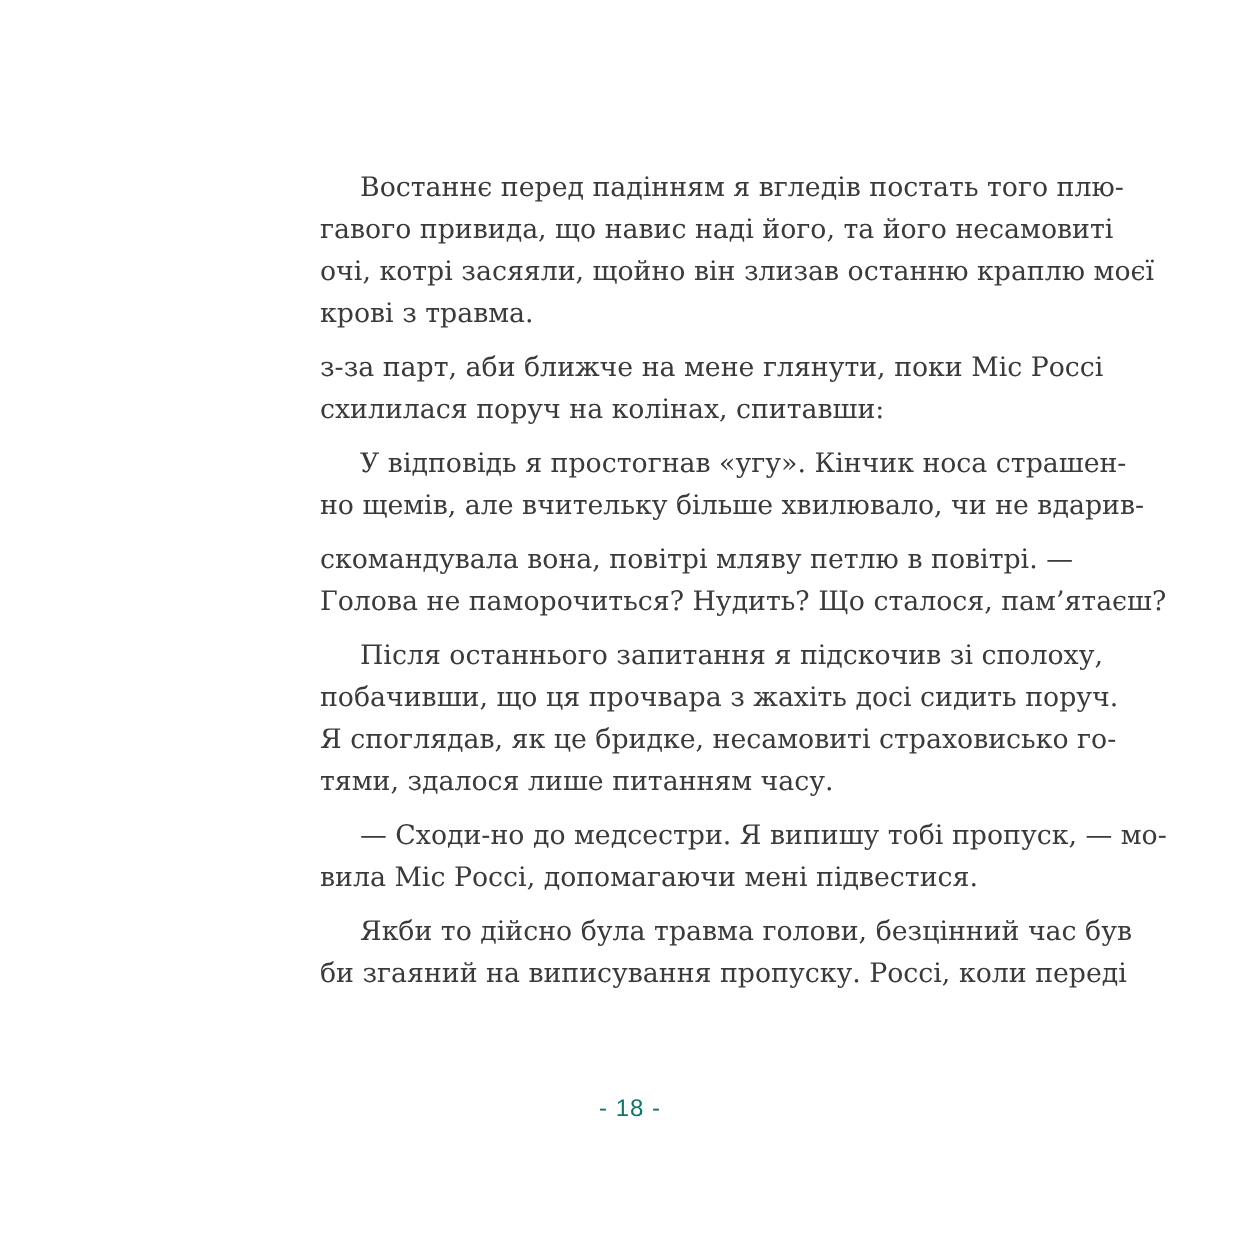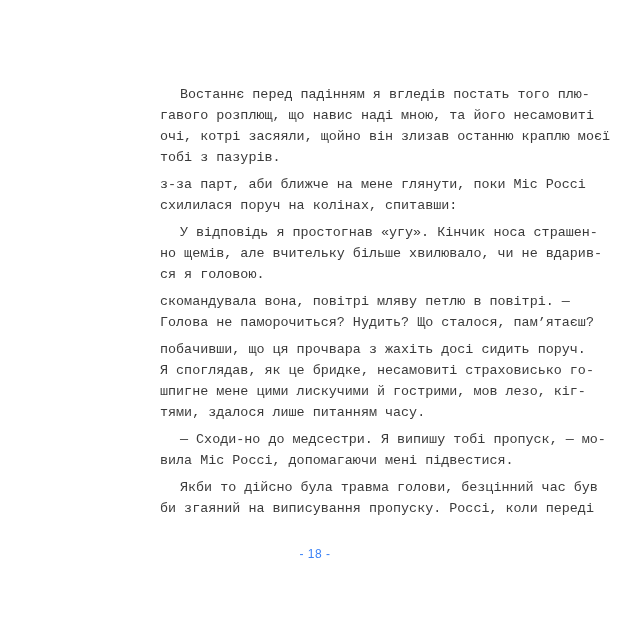--- a/index.html
+++ b/index.html
@@ -2,57 +2,56 @@
 <html><head>
 <meta charset="utf-8">
 <style>
   html, body { margin:0; padding:0; background:#ffffff; }
   body { width:630px; height:630px; position:relative; overflow:hidden; }
   .page {
     position:absolute; left:160px; top:84px; width:356px;
     font-family:"DejaVu Serif","Liberation Serif", serif;
     font-size:13.4px; line-height:21px; color:#3a3a3a;
   }
-  .line { display:block; white-space:nowrap; text-align:justify; text-align-last:justify; height:21px;font-family:Liberation Mono, monospace; }
+  .line { display:block; white-space:nowrap; text-align:justify; text-align-last:justify; height:21px; }
   .line.last { text-align-last:left; }
   .line.indent { padding-left:20px; }
   .para { margin:0 0 6px 0; }
   .page-number {
     position:absolute; left:0; width:630px; top:547px; text-align:center;
-    font-family:"Liberation Sans","DejaVu Sans", sans-serif; font-size:12px; color:#3b82f6;
+    font-family:"Liberation Sans","DejaVu Sans", sans-serif; font-size:12px; color:#0f766e;
     letter-spacing:0.5px;
   }
 </style>
 </head>
 <body>
 
 <div class="page">
   <div class="para">
     <span class="line indent">Востаннє перед падінням я вгледів постать того плю-</span>
-    <span class="line">гавого розплющ, що навис наді мною, та його несамовиті</span>
+    <span class="line">гавого привида, що навис наді його, та його несамовиті</span>
     <span class="line">очі, котрі засяяли, щойно він злизав останню краплю моєї</span>
-    <span class="line last">тобі з пазурів.</span>
+    <span class="line last">крові з травма.</span>
   </div>
   <div class="para">
     <span class="line">з-за парт, аби ближче на мене глянути, поки Міс Россі</span>
     <span class="line last">схилилася поруч на колінах, спитавши:</span>
   </div>
   <div class="para">
     <span class="line indent">У відповідь я простогнав «угу». Кінчик носа страшен-</span>
     <span class="line">но щемів, але вчительку більше хвилювало, чи не вдарив-</span>
-    <span class="line last">ся я головою.</span>
   </div>
   <div class="para">
     <span class="line">скомандувала вона, повітрі мляву петлю в повітрі. —</span>
     <span class="line">Голова не паморочиться? Нудить? Що сталося, пам’ятаєш?</span>
   </div>
   <div class="para">
+    <span class="line indent">Після останнього запитання я підскочив зі сполоху,</span>
     <span class="line">побачивши, що ця прочвара з жахіть досі сидить поруч.</span>
     <span class="line">Я споглядав, як це бридке, несамовиті страховисько го-</span>
-    <span class="line">шпигне мене цими лискучими й гострими, мов лезо, кіг-</span>
     <span class="line last">тями, здалося лише питанням часу.</span>
   </div>
   <div class="para">
     <span class="line indent">— Сходи-но до медсестри. Я випишу тобі пропуск, — мо-</span>
     <span class="line last">вила Міс Россі,  допомагаючи мені підвестися.</span>
   </div>
   <div class="para">
     <span class="line indent">Якби то дійсно була травма голови, безцінний час був</span>
     <span class="line">би згаяний на виписування пропуску. Россі, коли переді</span>
 

